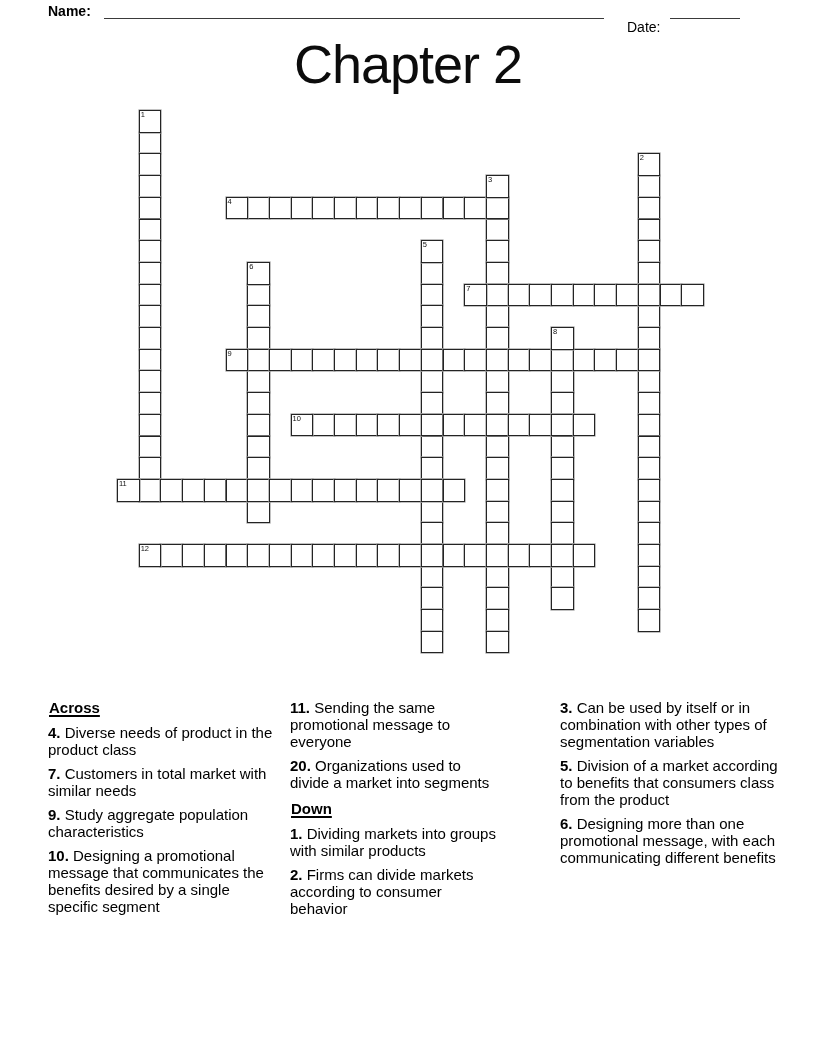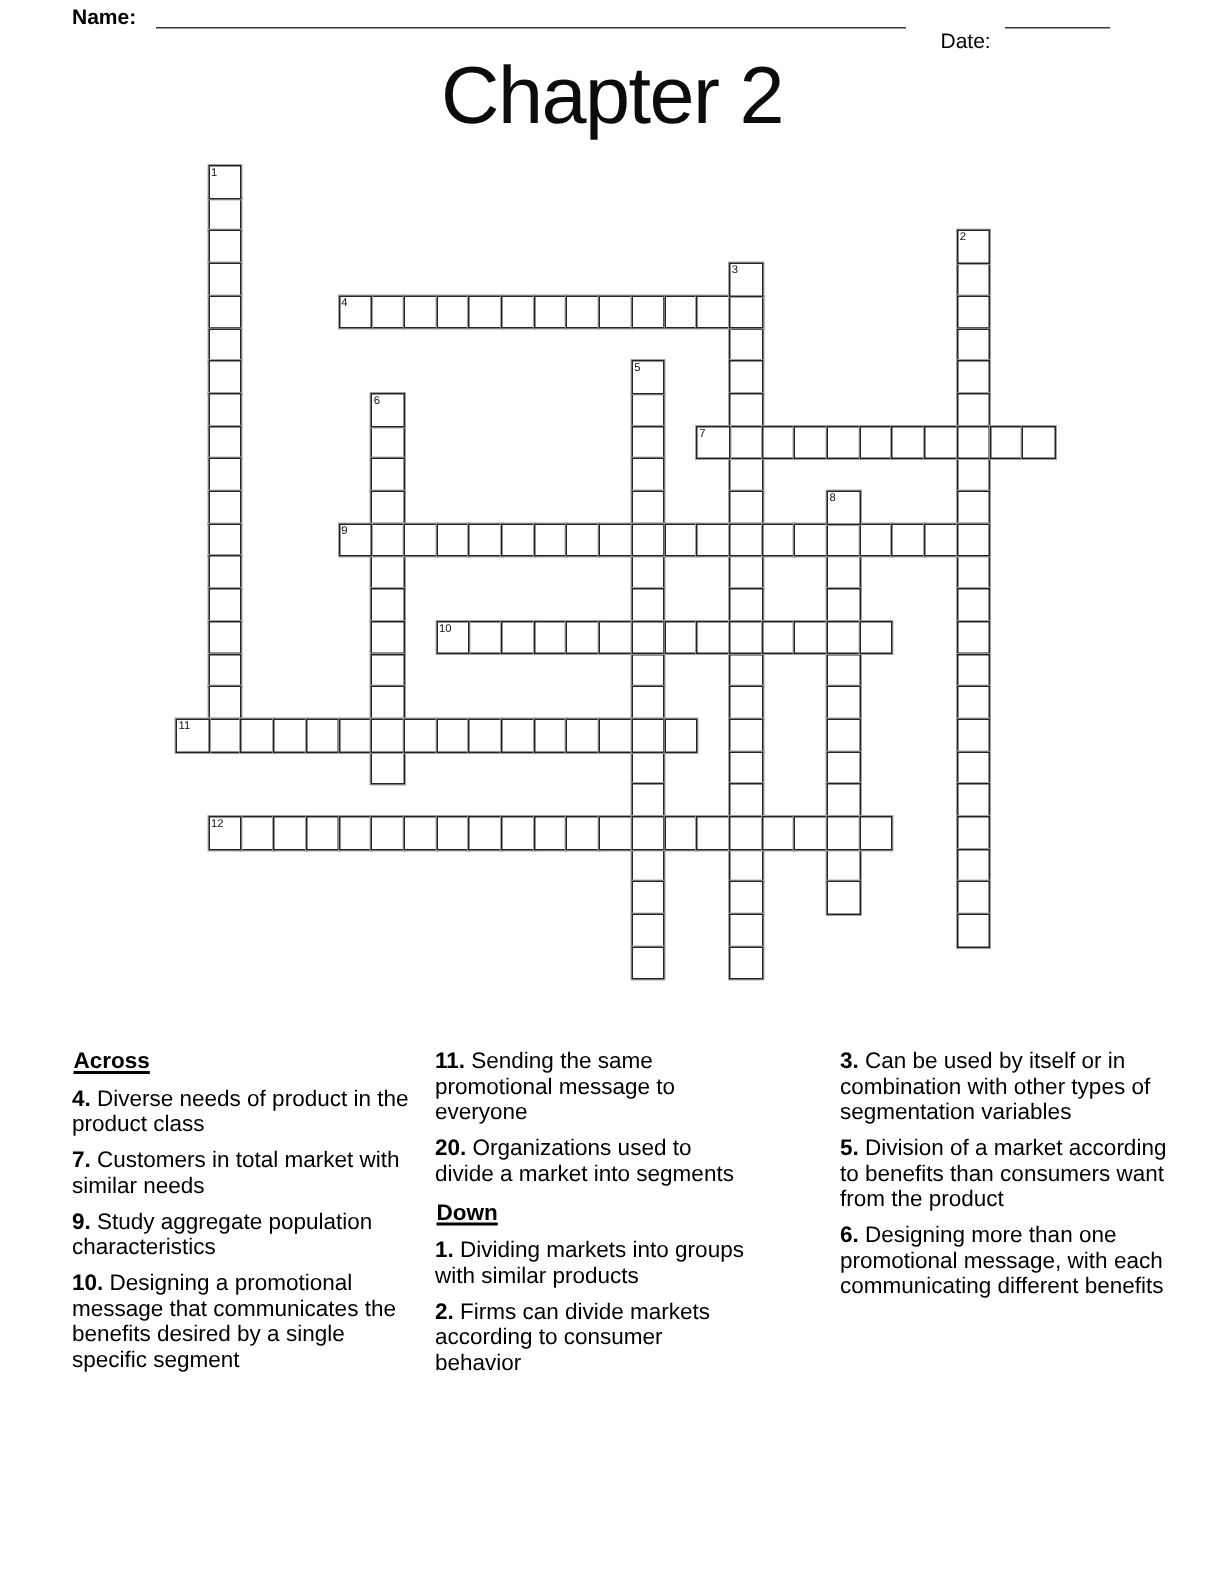--- a/index.html
+++ b/index.html
@@ -290,15 +290,15 @@
 <div class="clue-col" style="left:290px;width:212px;">
   <p class="clue"><b>11.</b> <span>Sending the same promotional message to everyone</span></p>
   <p class="clue"><b>20.</b> <span>Organizations used to divide a market into segments</span></p>
   <div class="clue-heading" style="margin-top:9px;">Down</div>
   <p class="clue"><b>1.</b> <span>Dividing markets into groups with similar products</span></p>
   <p class="clue"><b>2.</b> <span>Firms can divide markets according to consumer behavior</span></p>
 </div>
 
 <div class="clue-col" style="left:560px;width:218px;">
   <p class="clue"><b>3.</b> <span>Can be used by itself or in combination with other types of segmentation variables</span></p>
-  <p class="clue"><b>5.</b> <span>Division of a market according to benefits than consumers want from the product</span></p>
+  <p class="clue"><b>5.</b> <span>Division of a market according to benefits that consumers class from the product</span></p>
   <p class="clue"><b>6.</b> <span>Designing more than one promotional message, with each communicating different benefits</span></p>
 </div>
 
 </body></html>

